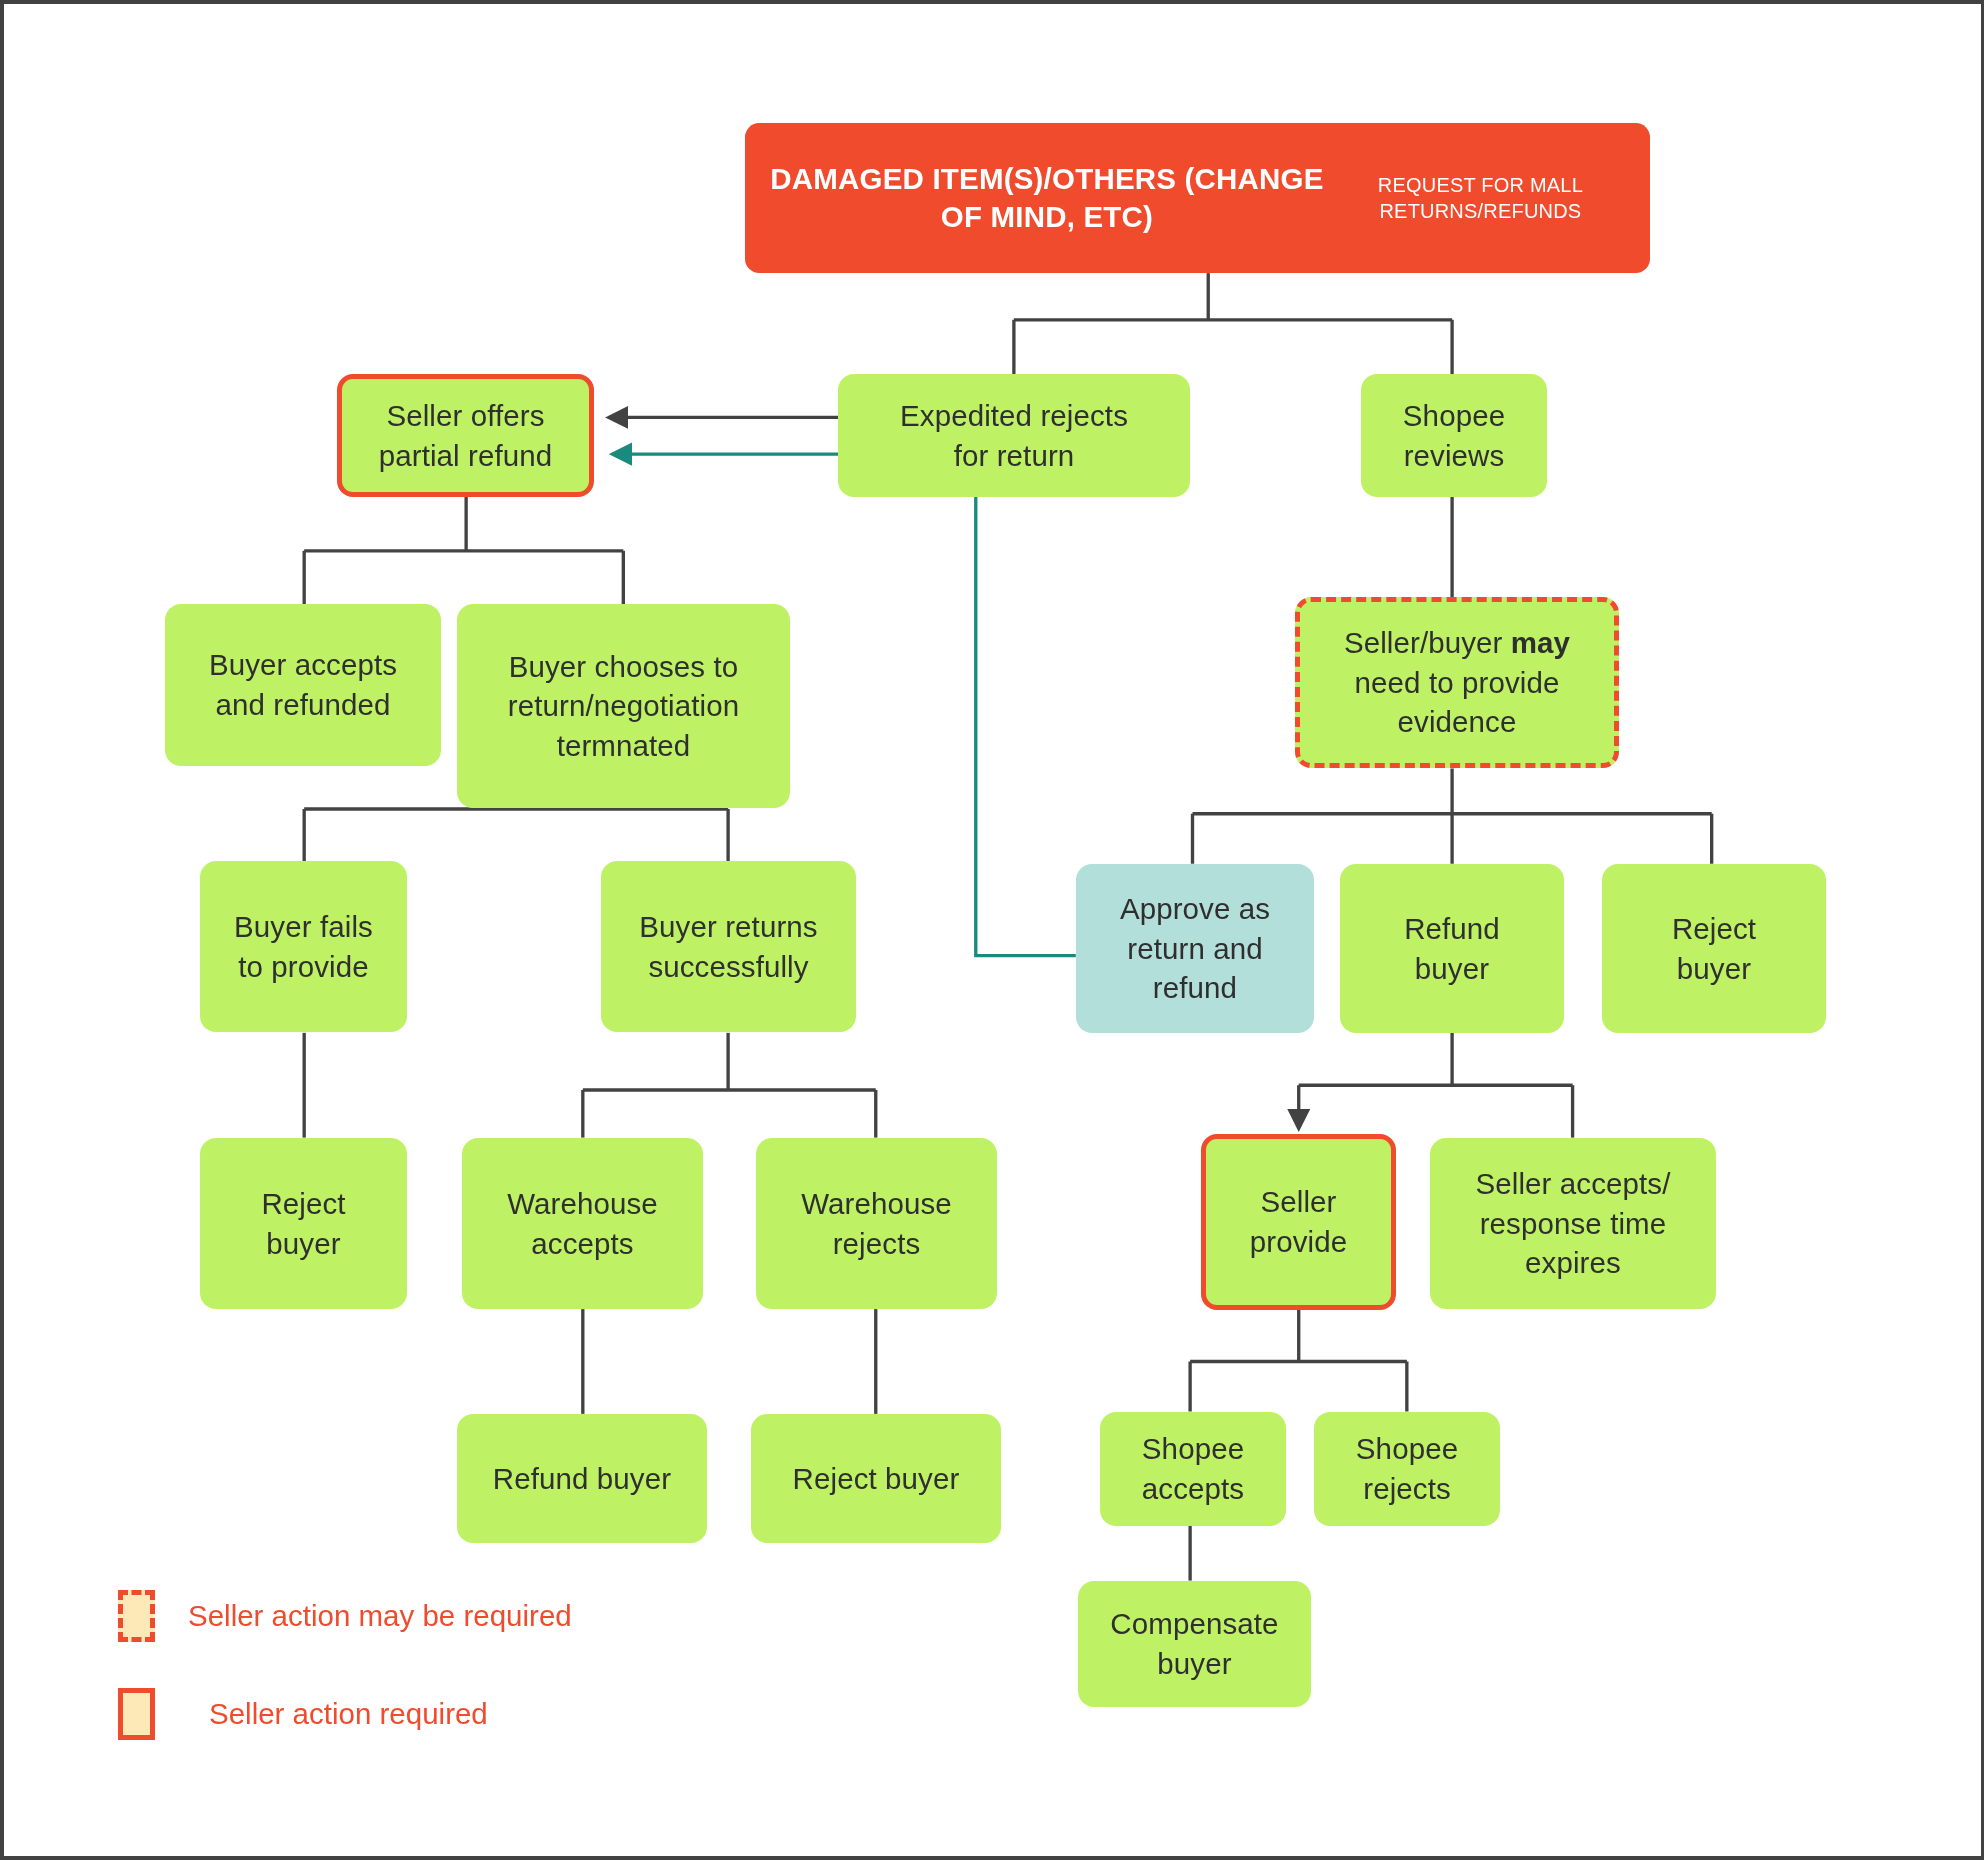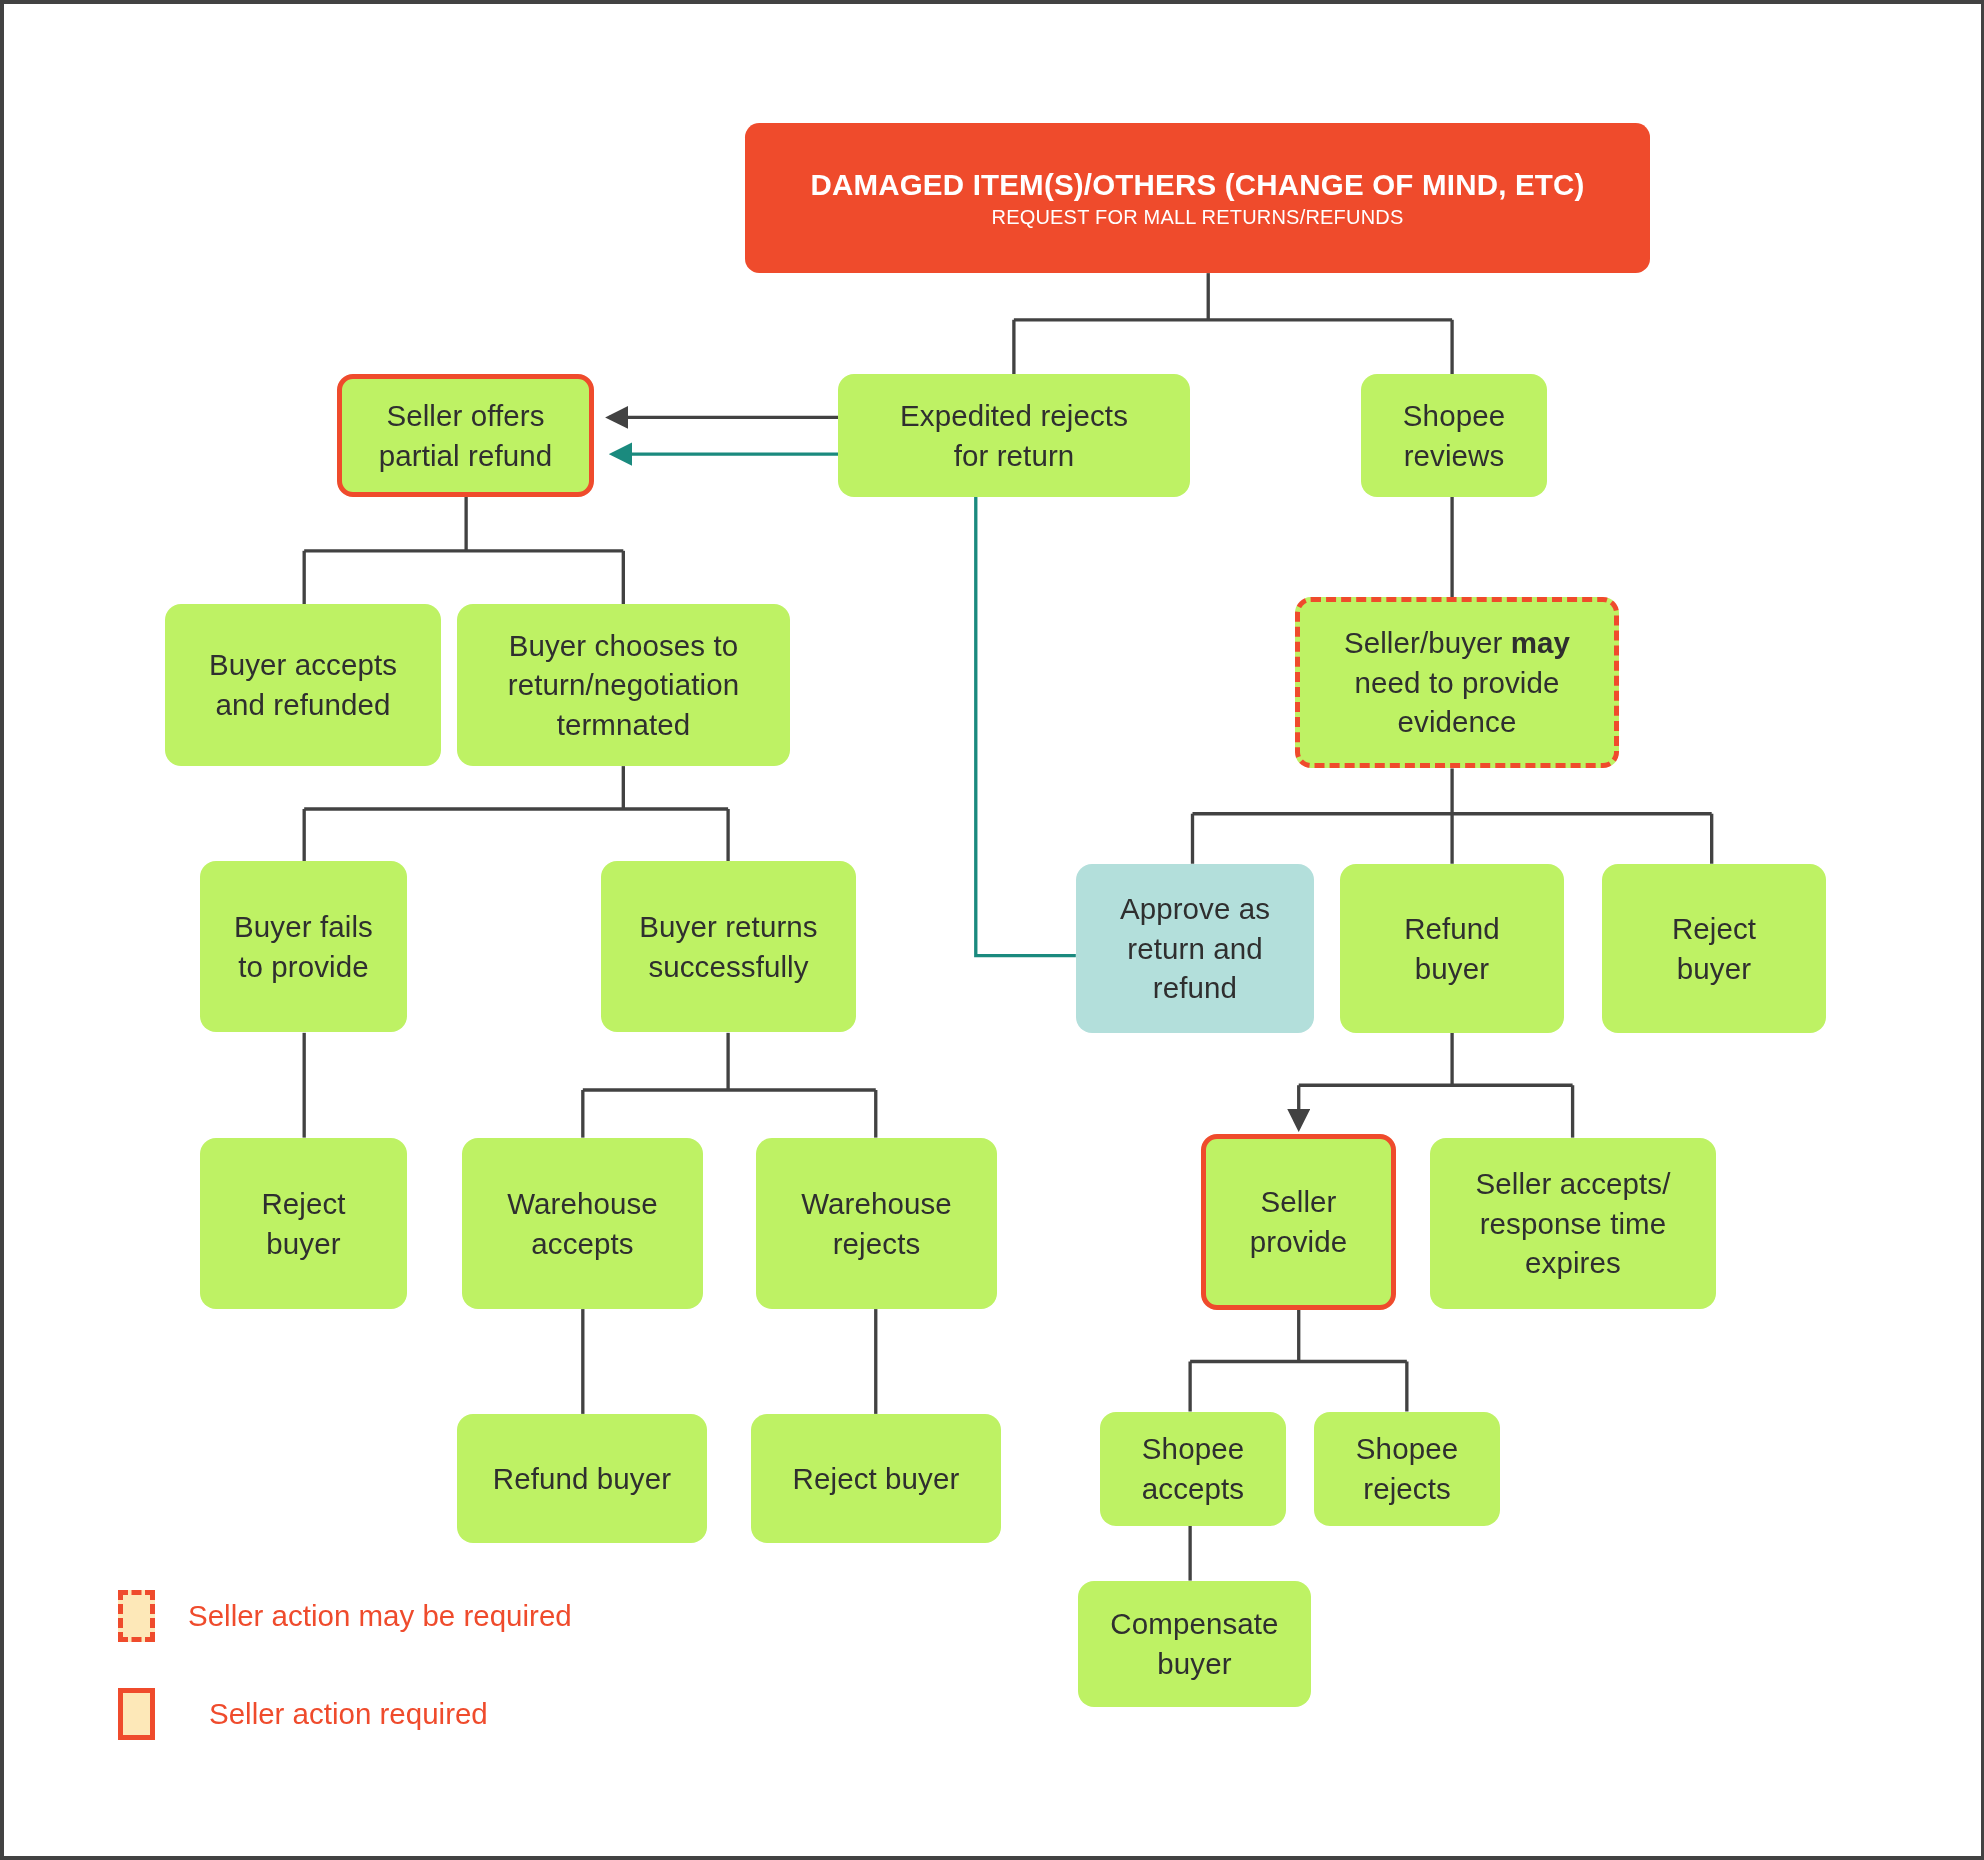--- a/index.html
+++ b/index.html
@@ -154,38 +154,38 @@
       <path d="M 2945 2850 L 2945 2955"></path>
 
       <path d="M 2490 3195 L 2490 3310"></path>
     </g>
 
     <g fill="none" stroke="#1A8A7E" stroke-width="7">
       <path d="M 2250 1998 L 2040 1998 L 2040 945 L 1278 945" marker-end="url(#arrow-teal)"></path>
     </g>
   </svg>
 
-  <div class="node root" style="left:741px; top:119px; width:905px; height:150px; flex-direction:column;">
+  <div class="node root" style="left:741px; top:119px; width:905px; height:150px; flex-direction:row;">
     <div class="root-l1">DAMAGED ITEM(S)/OTHERS (CHANGE OF MIND, ETC)</div>
     <div class="root-l2">REQUEST FOR MALL RETURNS/REFUNDS</div>
   </div>
 
   <div class="node solid-red" style="left:333px; top:370px; width:257px; height:123px; white-space:pre-line;">Seller offers
 partial refund</div>
 
   <div class="node" style="left:834px; top:370px; width:352px; height:123px; white-space:pre-line;">Expedited rejects
 for return</div>
 
   <div class="node" style="left:1357px; top:370px; width:186px; height:123px; white-space:pre-line;">Shopee
 reviews</div>
 
   <div class="node" style="left:161px; top:600px; width:276px; height:162px; white-space:pre-line;">Buyer accepts
 and refunded</div>
 
-  <div class="node" style="left:453px; top:600px; width:333px; height:162px; white-space:pre-line;">Buyer chooses to
+  <div class="node" style="left:453px; top:600px; width:333px; height:204px; white-space:pre-line;">Buyer chooses to
 return/negotiation
 termnated</div>
 
   <div class="node dashed-red" style="left:1291px; top:593px; width:324px; height:171px; white-space:pre-line;">
     <span><span>Seller/buyer </span><b>may</b><span style="white-space:pre-line;">
 need to provide
 evidence</span></span>
   </div>
 
   <div class="node" style="left:196px; top:857px; width:207px; height:171px; white-space:pre-line;">Buyer fails

